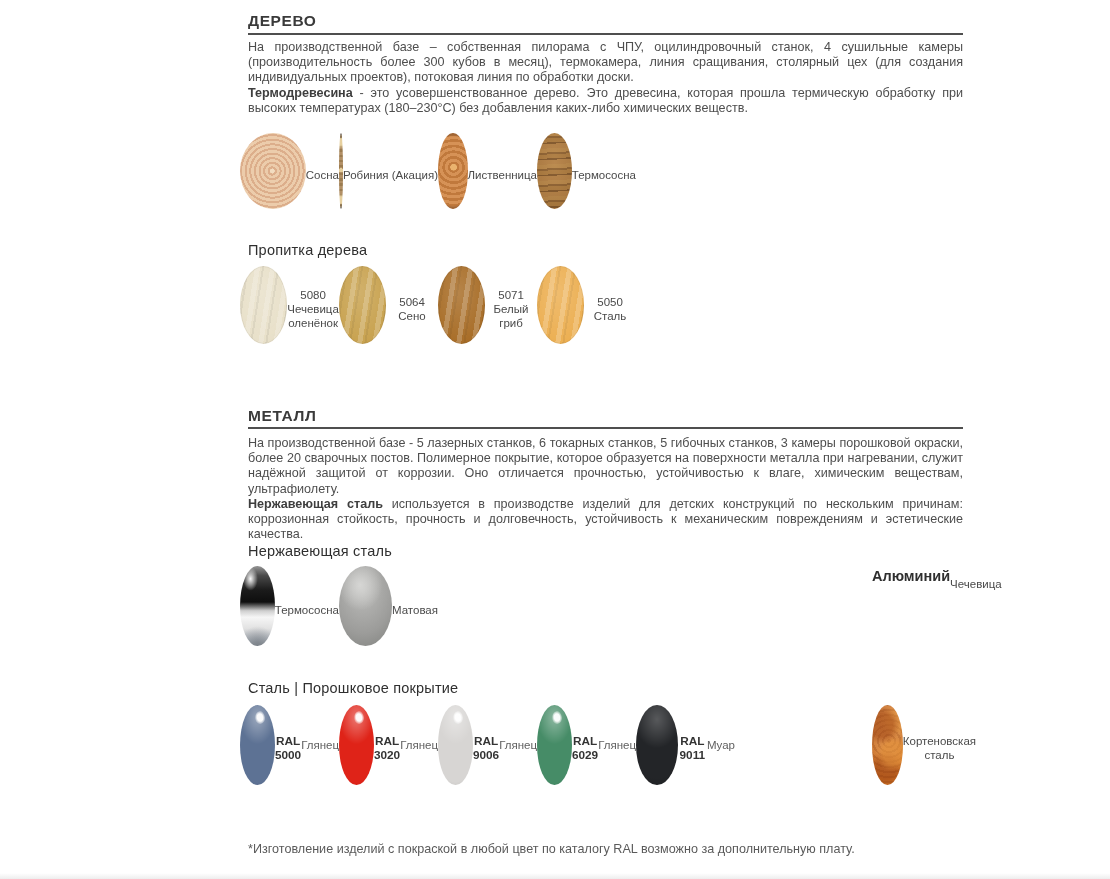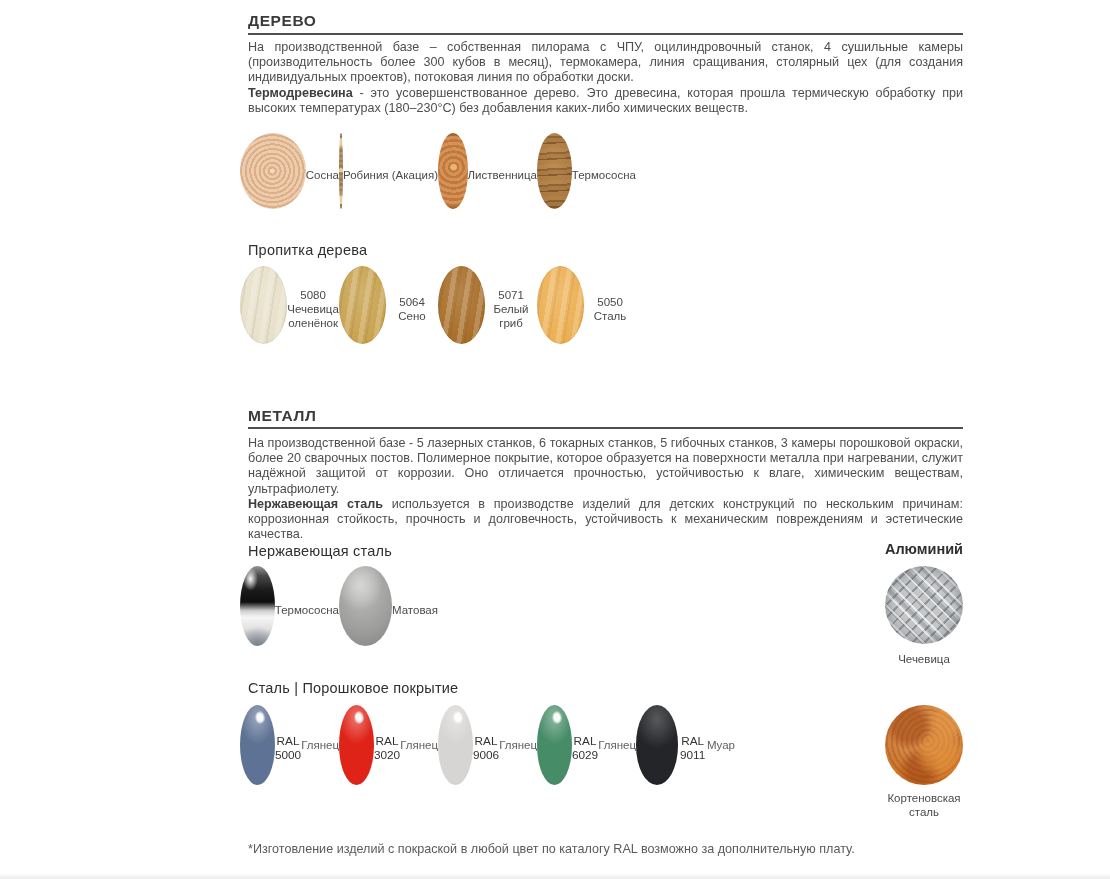--- a/index.html
+++ b/index.html
@@ -15,24 +15,24 @@
         color:#4e4e4e;text-align:justify;}
   .bodytext p{margin:0;}
   .bodytext b{color:#3e3e3e;}
   .subhead{position:absolute;margin:0;font-size:14.5px;font-weight:normal;color:#2f2f2f;letter-spacing:.2px;}
   .footnote{position:absolute;left:248px;font-size:12.6px;color:#5a5a5a;}
 
   .row{position:absolute;left:240px;display:flex;}
   .cell{width:99px;display:flex;flex-direction:row;align-items:center;}
   .cap{margin-top:8px;font-size:11.5px;line-height:14px;color:#4a4a4a;text-align:center;white-space:nowrap;}
   .capwrap{margin-top:8px;font-size:11.5px;line-height:14px;color:#4a4a4a;text-align:center;width:86px;}
-  .ralcode{margin-top:5px;font-size:11.8px;font-weight:normal;color:#343434;text-align:center;}
+  .ralcode{margin-top:5px;font-size:11.8px;font-weight:bold;color:#343434;text-align:center;}
   .ralfinish{font-size:11.5px;color:#5f5f5f;text-align:center;line-height:14px;}
 
-  .sidecol{position:absolute;left:872px;width:104px;display:flex;flex-direction:column;align-items:center;}
+  .sidecol{position:absolute;left:872px;width:104px;display:flex;align-items:center;}
   .sidecol .subhead-inline{margin:0 0 9px 0;font-size:14.5px;color:#2f2f2f;}
 
   
   .circ{width:76px;height:76px;border-radius:50%;}
   .pine{background:
     radial-gradient(circle at 49% 50%, #f2dcc0 0 4%, rgba(0,0,0,0) 5%),
     radial-gradient(circle at 50% 50%, rgba(0,0,0,0) 0 89%, rgba(198,148,106,.9) 93% 100%),
     repeating-radial-gradient(circle at 49% 50%, #ecccab 0 2.6px, #dcae8b 2.6px 4.6px);}
   .robinia{background:
     radial-gradient(circle at 50% 49%, #e6cf9d 0 5%, rgba(0,0,0,0) 6%),

